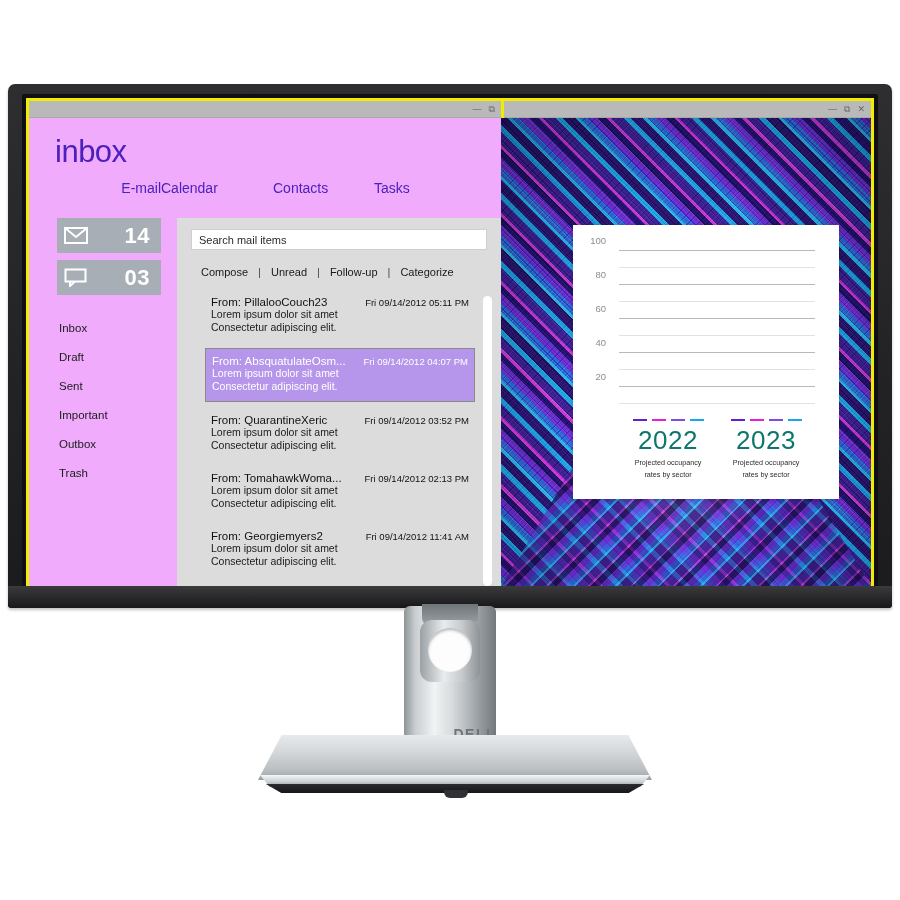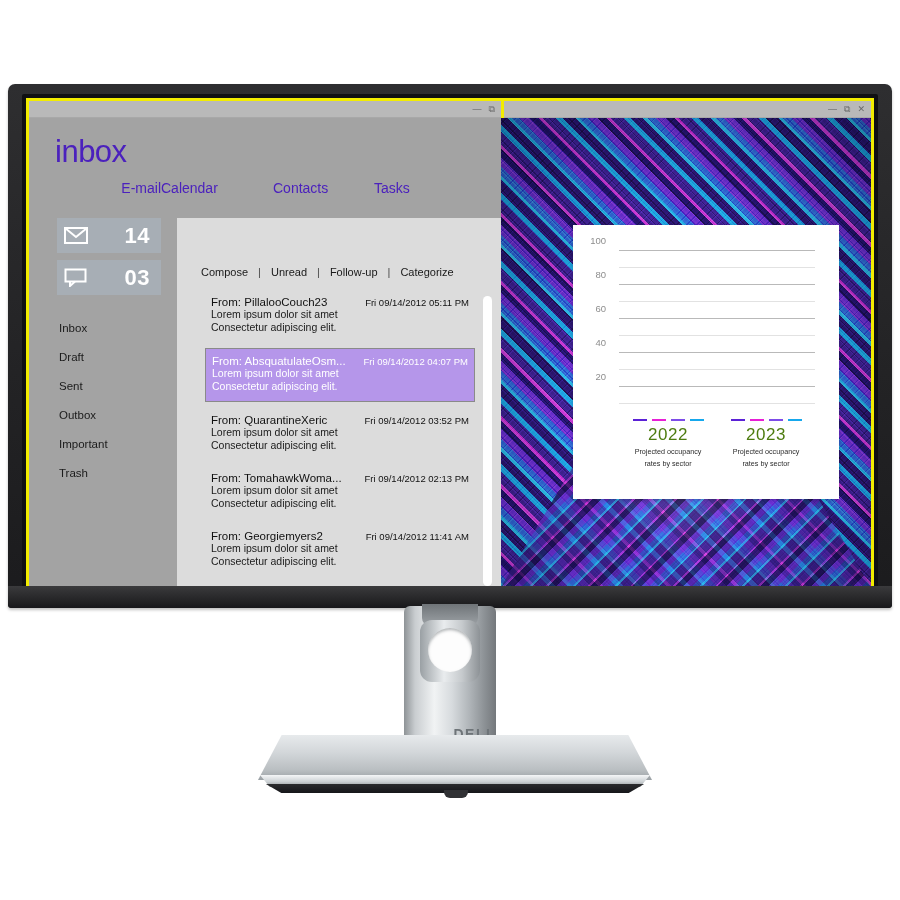--- a/index.html
+++ b/index.html
@@ -109,21 +109,21 @@
     font-size: 9px; color: #6a6a6a; line-height: 1;
     font-family: "Liberation Sans", sans-serif;
     cursor: default;
   }
   .win-divider {
     position: absolute; left: 0; top: 0; width: 3px; height: 100%;
     background: #f2ec00;
   }
 
   
-  .mail-body { position: relative; height: calc(100% - 17px); background:#a3a3a3; }
+  .mail-body { position: relative; height: calc(100% - 17px); background:#f0abfc; }
   .mail-title {
     position: absolute; left: 26px; top: 16px;
     font-size: 31px; color: #4b21bd; letter-spacing: -0.5px;
     font-weight: 400;
   }
   .mail-nav {
     position: absolute; left: 28px; top: 62px;
     display: flex; gap: 0;
   }
   .mail-nav a {
@@ -248,21 +248,21 @@
     position: absolute; left: 0; top: 0; right: 0; bottom: 0;
     display: flex; align-items: flex-end;
   }
   .group { flex: 1; display: flex; align-items: flex-end; justify-content: center; gap: 5px; }
   .bar { width: 14px; }
   .xlabels {
     position: absolute; left: 46px; top: 200px; width: 196px;
     display: flex;
   }
   .xgroup { flex: 1; text-align: center; }
-  .xyear { font-size: 17px; color: #4d7c0f; letter-spacing: .5px; }
+  .xyear { font-size: 26px; color: #0f766e; letter-spacing: .5px; }
   .xcap { font-size: 7.2px; color: #2b2b2b; line-height: 1.35; margin-top: 2px; }
 </style>
 </head>
 <body>
 
 <div id="root">
 
   <div class="monitor-outer">
     <div class="monitor-inner">
       <div class="screen-frame">
@@ -301,27 +301,30 @@
                       <path d="M6 13.5 L6 18 L11 13.5" fill="none" stroke="#fff" stroke-width="2"></path>
                     </svg>
                   </span>
                   <span class="num">03</span>
                 </div>
 
                 <div class="folders">
                   <div class="folder">Inbox</div>
                   <div class="folder">Draft</div>
                   <div class="folder">Sent</div>
+                  <div class="folder">Important</div>
                   <div class="folder">Outbox</div>
-                  <div class="folder">Important</div>
                   <div class="folder">Trash</div>
                 </div>
               </div>
 
               <div class="list-pane">
+                <div class="search-box">
+                  <input type="text" value="Search mail items" style="">
+                </div>
 
                 <div class="actions">
                   <span class="lbl">Compose</span>
                   <span class="sep">|</span>
                   <span class="lbl">Unread</span>
                   <span class="sep">|</span>
                   <span class="lbl">Follow-up</span>
                   <span class="sep">|</span>
                   <span class="lbl">Categorize</span>
                 </div>

